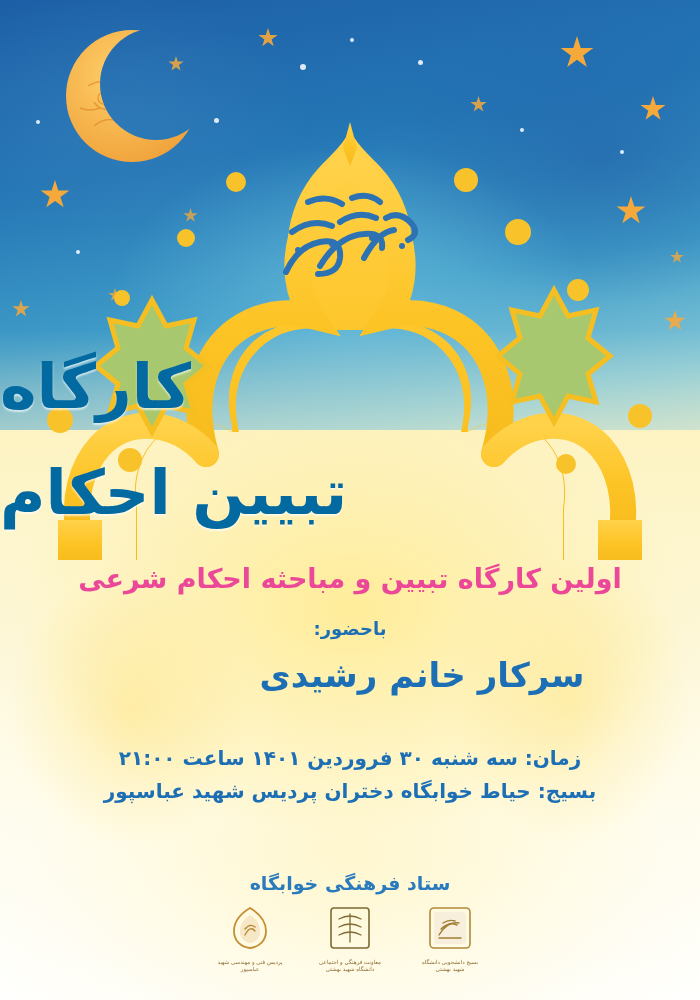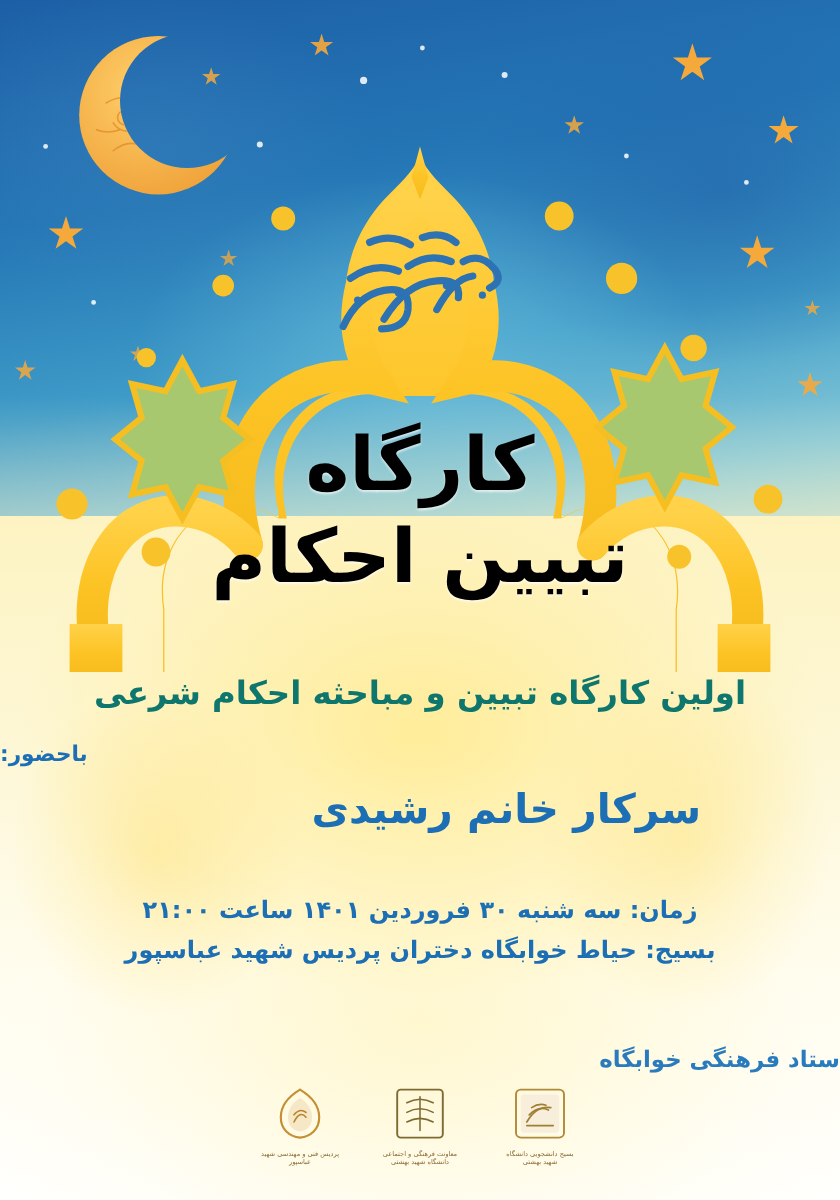--- a/index.html
+++ b/index.html
@@ -91,41 +91,41 @@
     position: absolute;
     left: 268px; top: 180px;
     width: 164px; height: 120px;
     color: #2a6fb0;
   }
 
   
   .title-1, .title-2 {
     position: absolute;
     width: 700px;
-    text-align: center;
-    color: #000000;
+    text-align: left;
+    color: #0369a1;
     font-weight: bold;
     letter-spacing: -1px;
     text-shadow: 0 2px 2px rgba(255,255,255,0.65);
   }
   .title-1 { top: 350px; font-size: 62px; }
-  .title-2 { top: 427px; font-size: 62px; margin-left: 24px; }
+  .title-2 { top: 456px; font-size: 62px; margin-left: 24px; }
 
   .headline {
     position: absolute;
     top: 563px; width: 700px;
     text-align: center;
-    color: #0f766e;
+    color: #ec4899;
     font-size: 27px;
     font-weight: bold;
   }
   .with-label {
     position: absolute;
     top: 618px; width: 700px;
-    text-align: left;
+    text-align: center;
     color: #1d6fb5;
     font-size: 18px;
     font-weight: bold;
   }
   .guest {
     position: absolute;
     top: 655px; width: 556px;
     text-align: center;
     color: #1d6fb5;
     font-size: 34px;
@@ -139,20 +139,21 @@
     color: #1d6fb5;
     font-size: 20px;
     font-weight: bold;
     line-height: 1.65;
   }
   .details div { width: 700px; }
 
   .organizer {
     position: absolute;
     top: 872px; width: 700px;
+    text-align: center;
     color: #2a7bbd;
     font-size: 19px;
     font-weight: bold;
   }
 
   
   .logos {
     position: absolute;
     top: 905px; left: 0;
     width: 700px;

